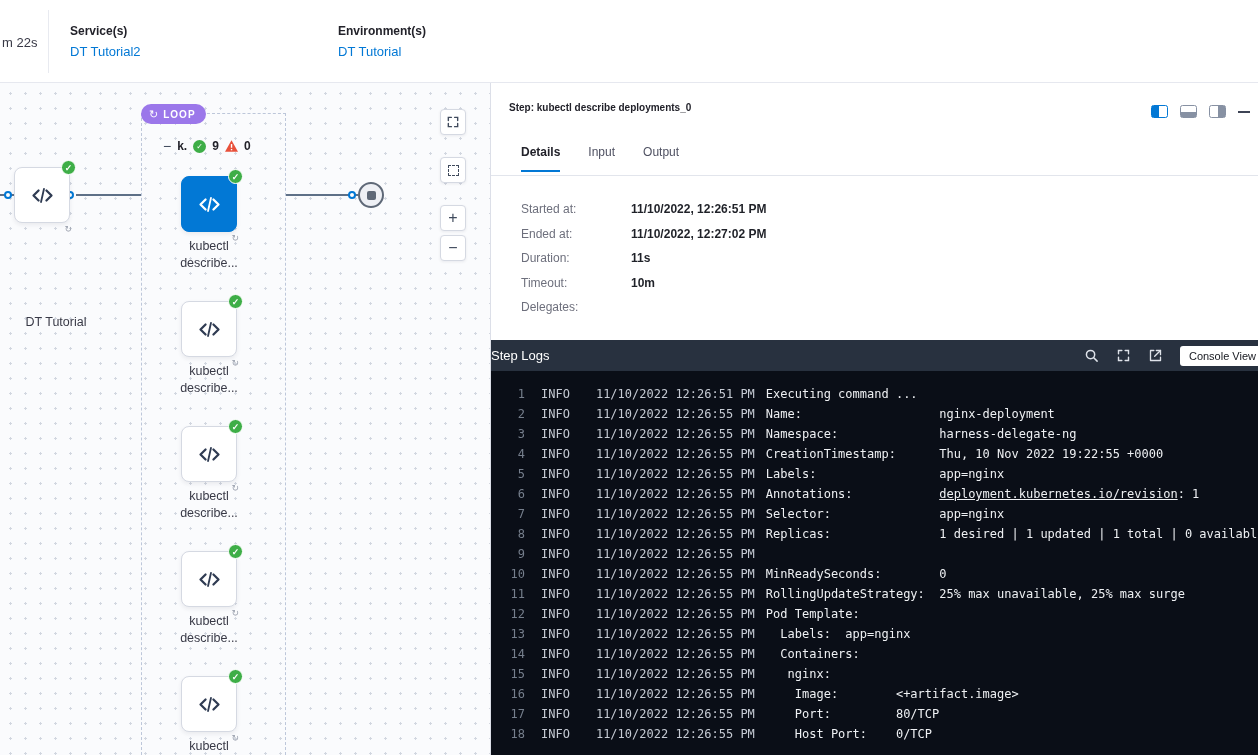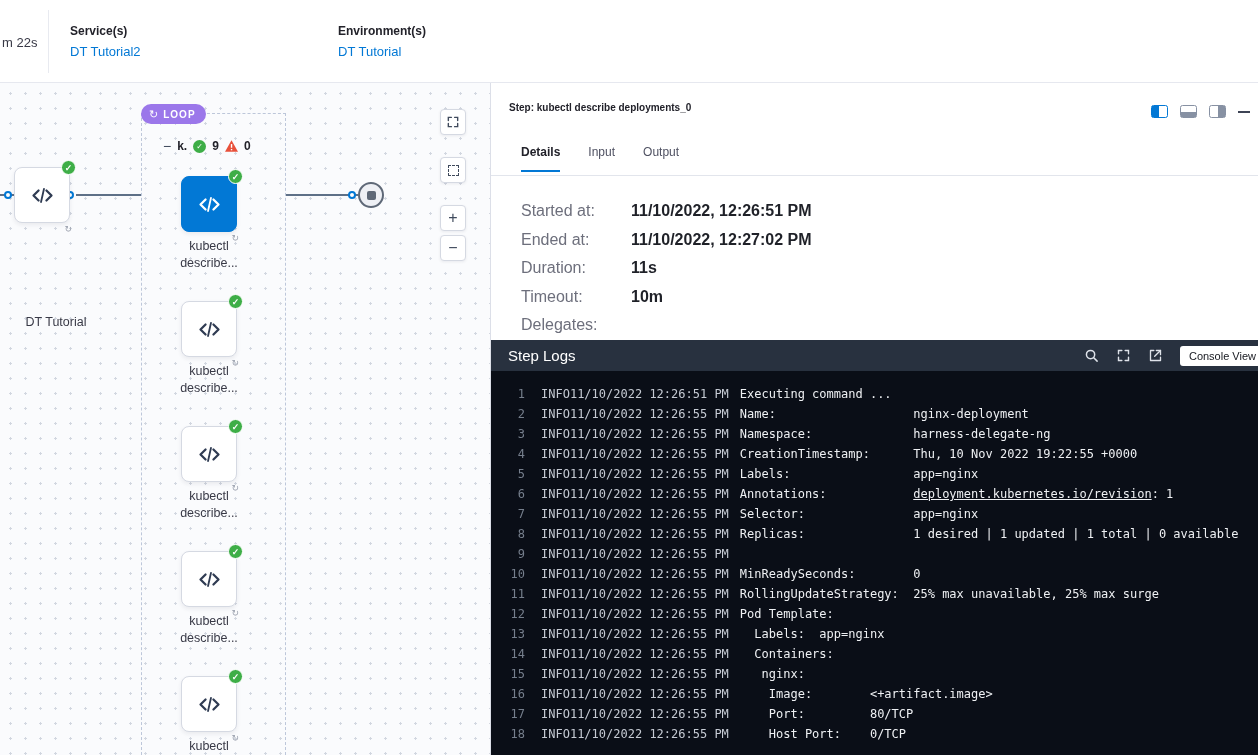--- a/index.html
+++ b/index.html
@@ -87,40 +87,40 @@
   .fill-bottom { left:0; right:0; bottom:0; height:45%; }
   .fill-right { right:0; top:0; bottom:0; width:45%; }
   .min-dash { width:12px; height:2px; background:#3d4455; cursor:pointer; }
 
   .tabs { position:absolute; left:30px; top:62px; display:flex; gap:28px; }
   .tab { font-size:12px; color:#4f5162; padding-bottom:11px; cursor:pointer; }
   .tab.active { color:#22222a; font-weight:bold; border-bottom:2px solid #0278d5; }
   .tab-divider { position:absolute; left:0; right:0; top:92px; height:1px; background:#e2e5ec; }
 
   .details { position:absolute; left:30px; top:119px; }
-  .detail-row { display:flex; margin-bottom:10.5px; font-size:16px; }
+  .detail-row { display:flex; margin-bottom:10.5px; font-size:12px; }
   .dlabel { width:110px; color:#6d6f7c; font-weight:500; }
   .dvalue { color:#1f2128; font-weight:bold; }
   .dlink { color:#0278d5; font-weight:bold; cursor:pointer; }
 
   .logs-header { position:absolute; left:0; top:257px; width:768px; height:31px; background:#28313f;
                  display:flex; align-items:center; }
-  .logs-title { margin-left:17px; font-size:15px; color:#fff; }
+  .logs-title { font-size:13px; color:#fff; }
   .log-tools { position:absolute; right:0; top:0; height:31px; display:flex; align-items:center; gap:17px; }
   .log-tools svg { width:15px; height:15px; cursor:pointer; }
   .console-btn { height:20px; padding:0 9px; background:#fff; color:#16181f; border:none; border-radius:3px;
                  font-size:11px; font-family:"Liberation Sans", sans-serif; cursor:pointer; margin-right:-6px; }
 
   .log-body { position:absolute; left:0; top:288px; width:768px; height:384px; background:#0a0e17;
               overflow:hidden; padding-top:13px;
               font-family:"DejaVu Sans Mono", monospace; font-size:12px; line-height:20px; }
   .log-line { white-space:pre; display:flex; }
   .ln   { display:inline-block; width:34px; text-align:right; color:#767f8d; flex:none; }
   .lvl  { display:inline-block; margin-left:16px; color:#c6cbd4; flex:none; }
-  .time { display:inline-block; color:#c6cbd4; flex:none; }
+  .time { display:inline-block; margin-left:26px; color:#c6cbd4; flex:none; }
   .msg  { display:inline-block; margin-left:11px; color:#eef0f3; white-space:pre; }
   .log-link { text-decoration:underline; cursor:pointer; }
 </style>
 </head>
 <body>
 
 <div class="app">
 
   <header class="topbar">
     <span class="elapsed">m 22s</span>

